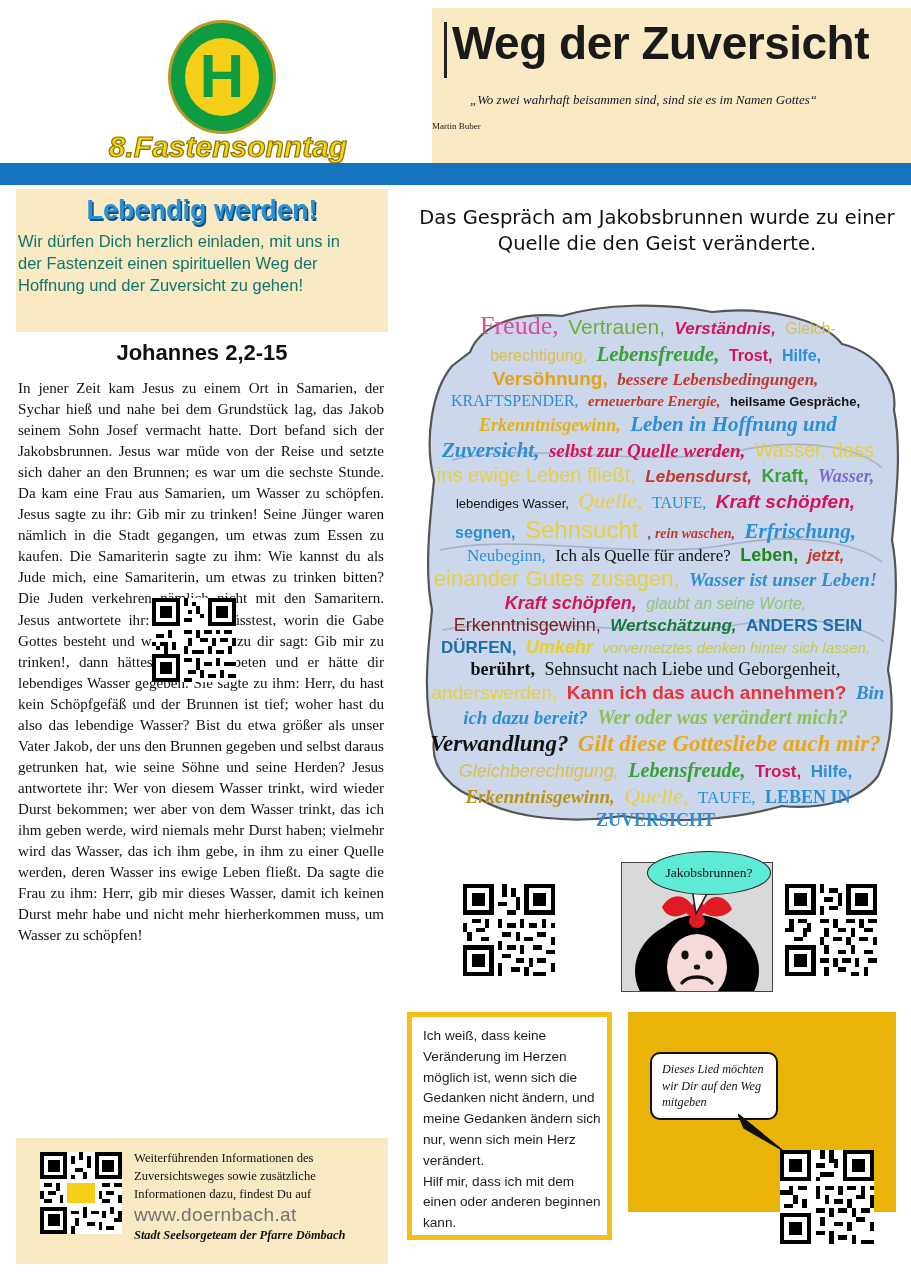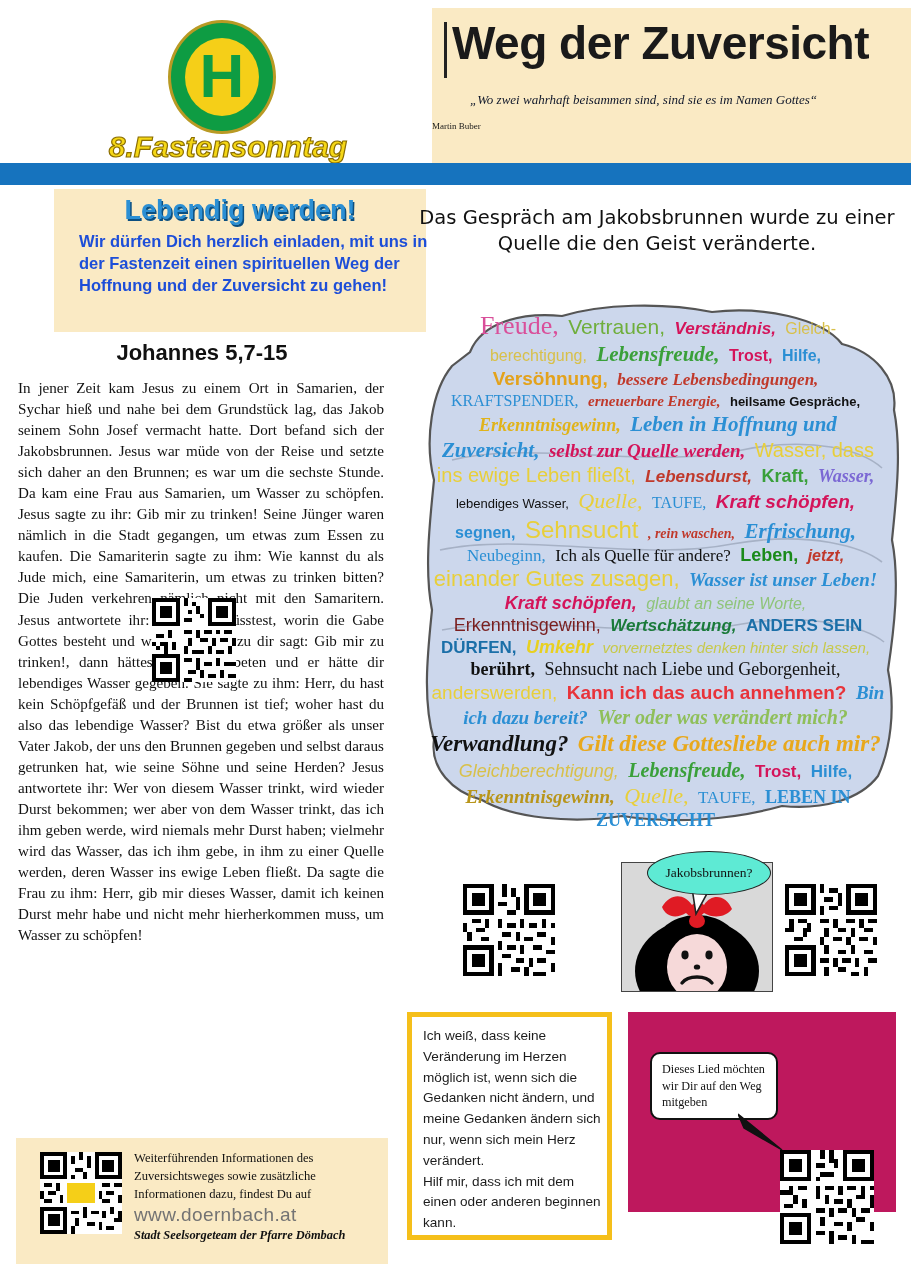--- a/index.html
+++ b/index.html
@@ -54,31 +54,30 @@
     font-size:30px;font-weight:700;font-style:italic;color:#f5d716;
     -webkit-text-stroke:1.2px #8a6d00;
     text-align:center;white-space:nowrap;
   }
   .blue-band{position:absolute;left:0;top:163px;width:911px;height:22px;background:#1673be;}
 
   
   .invite-box{
     position:absolute;left:16px;top:189px;width:372px;height:143px;
     background:#faeac4;
-    margin-left:38px;
   }
   .invite-title{
     position:absolute;left:0;top:6px;width:372px;text-align:center;
     font-size:27px;font-weight:700;color:#2b8fd4;
     text-shadow:1.5px 1.5px 0 #0c4f80;
     white-space:nowrap;
   }
   .invite-text{
-    position:absolute;left:25px;top:42px;width:350px;
-    font-size:16.5px;line-height:1.32;color:#1d4ed8;font-weight:700;
+    position:absolute;left:2px;top:42px;width:350px;
+    font-size:16.5px;line-height:1.32;color:#0f766e;font-weight:400;
   }
   .scripture-heading{
     position:absolute;left:16px;top:340px;width:372px;text-align:center;
     font-size:22px;font-weight:700;color:#111;
   }
   .scripture-body{
     position:absolute;left:18px;top:378px;width:366px;height:700px;
     font-family:"Liberation Serif", serif;
     font-size:15.1px;line-height:1.395;color:#111;
     text-align:justify;
@@ -141,21 +140,21 @@
   
   .yellow-box{
     position:absolute;left:407px;top:1012px;width:205px;height:228px;
     background:#ffffff;border:5px solid #f5bf1a;box-sizing:border-box;
   }
   .yellow-box-text{
     position:absolute;left:11px;top:9px;width:186px;
     font-size:13.6px;line-height:1.53;color:#1c1c1c;
   }
   .tan-box{
-    position:absolute;left:628px;top:1012px;width:268px;height:200px;background:#be185d;
+    position:absolute;left:628px;top:1012px;width:268px;height:200px;background:#eab308;font-style:italic;
   }
   .bubble-song{
     position:absolute;left:22px;top:40px;width:128px;height:68px;
     background:#fff;border:2.2px solid #111;border-radius:10px;
     box-sizing:border-box;
   }
   .bubble-song-text{
     position:absolute;left:10px;top:7px;width:112px;
     font-family:"Liberation Serif", serif;font-size:12.2px;line-height:1.36;color:#111;
   }
@@ -183,21 +182,21 @@
     </div>
     <div class="sunday-label">8.Fastensonntag</div>
   </div>
   <div class="blue-band"></div>
 
   <div class="invite-box">
     <div class="invite-title">Lebendig werden!</div>
     <div class="invite-text">Wir dürfen Dich herzlich einladen, mit uns in der Fastenzeit einen spirituellen Weg der Hoffnung und der Zuversicht zu gehen!</div>
   </div>
 
-  <div class="scripture-heading">Johannes 5,7-15</div>
+  <div class="scripture-heading">Johannes 2,2-15</div>
   <div class="scripture-body">In jener Zeit kam Jesus zu einem Ort in Samarien, der Sychar hieß und nahe bei dem Grundstück lag, das Jakob seinem Sohn Josef vermacht hatte. Dort befand sich der Jakobsbrunnen. Jesus war müde von der Reise und setzte sich daher an den Brunnen; es war um die sechste Stunde. Da kam eine Frau aus Samarien, um Wasser zu schöpfen. Jesus sagte zu ihr: Gib mir zu trinken! Seine Jünger waren nämlich in die Stadt gegangen, um etwas zum Essen zu kaufen. Die Samariterin sagte zu ihm: Wie kannst du als Jude mich, eine Samariterin, um etwas zu trinken bitten? Die Juden verkehren nämlich nicht mit den Samaritern. Jesus antwortete ihr: Wenn du wüsstest, worin die Gabe Gottes besteht und wer es ist, der zu dir sagt: Gib mir zu trinken!, dann hättest du ihn gebeten und er hätte dir lebendiges Wasser gegeben. Sie sagte zu ihm: Herr, du hast kein Schöpfgefäß und der Brunnen ist tief; woher hast du also das lebendige Wasser? Bist du etwa größer als unser Vater Jakob, der uns den Brunnen gegeben und selbst daraus getrunken hat, wie seine Söhne und seine Herden? Jesus antwortete ihr: Wer von diesem Wasser trinkt, wird wieder Durst bekommen; wer aber von dem Wasser trinkt, das ich ihm geben werde, wird niemals mehr Durst haben; vielmehr wird das Wasser, das ich ihm gebe, in ihm zu einer Quelle werden, deren Wasser ins ewige Leben fließt. Da sagte die Frau zu ihm: Herr, gib mir dieses Wasser, damit ich keinen Durst mehr habe und nicht mehr hierherkommen muss, um Wasser zu schöpfen!</div>
 
   <div class="qr-inline">
     <svg width="84" height="84" viewBox="0 0 21 21" shape-rendering="crispEdges">
       <rect width="21" height="21" fill="#fff"></rect>
       <g fill="#000">
         <rect x="0" y="0" width="7" height="1"></rect>
           <rect x="0" y="6" width="7" height="1"></rect>
         <rect x="0" y="0" width="1" height="7"></rect>
           <rect x="6" y="0" width="1" height="7"></rect>

